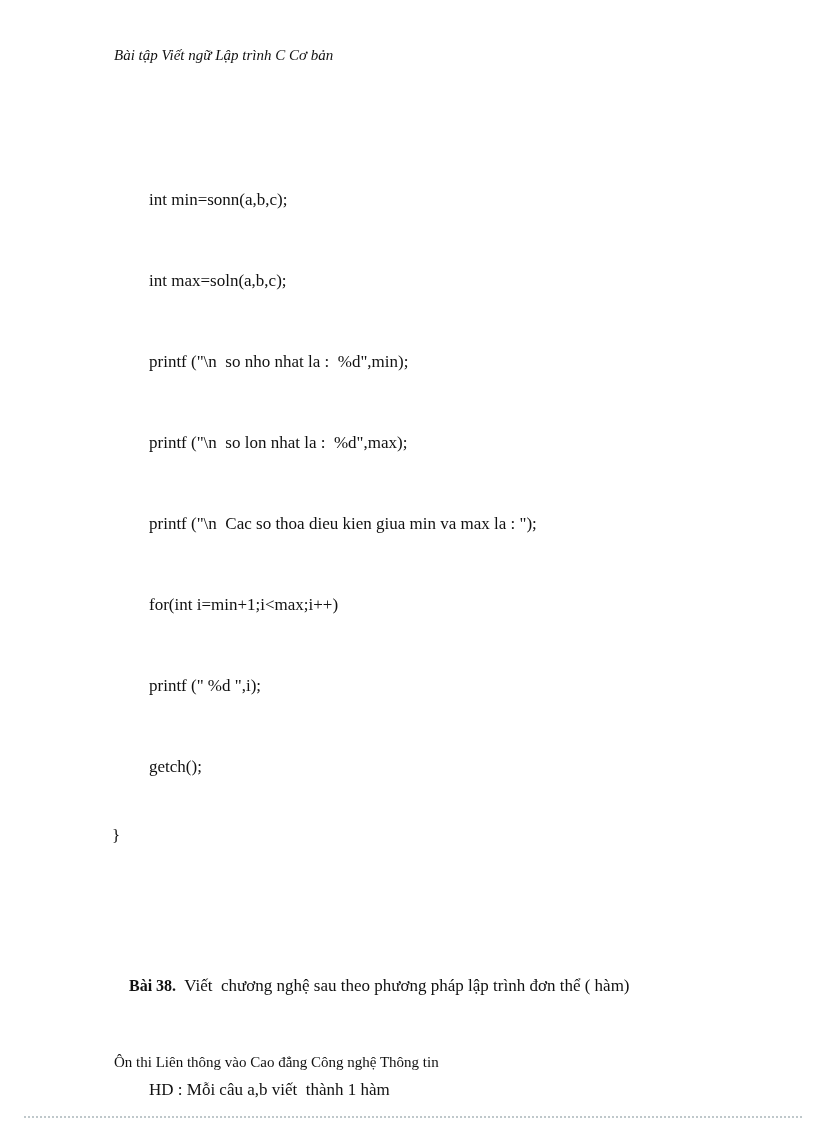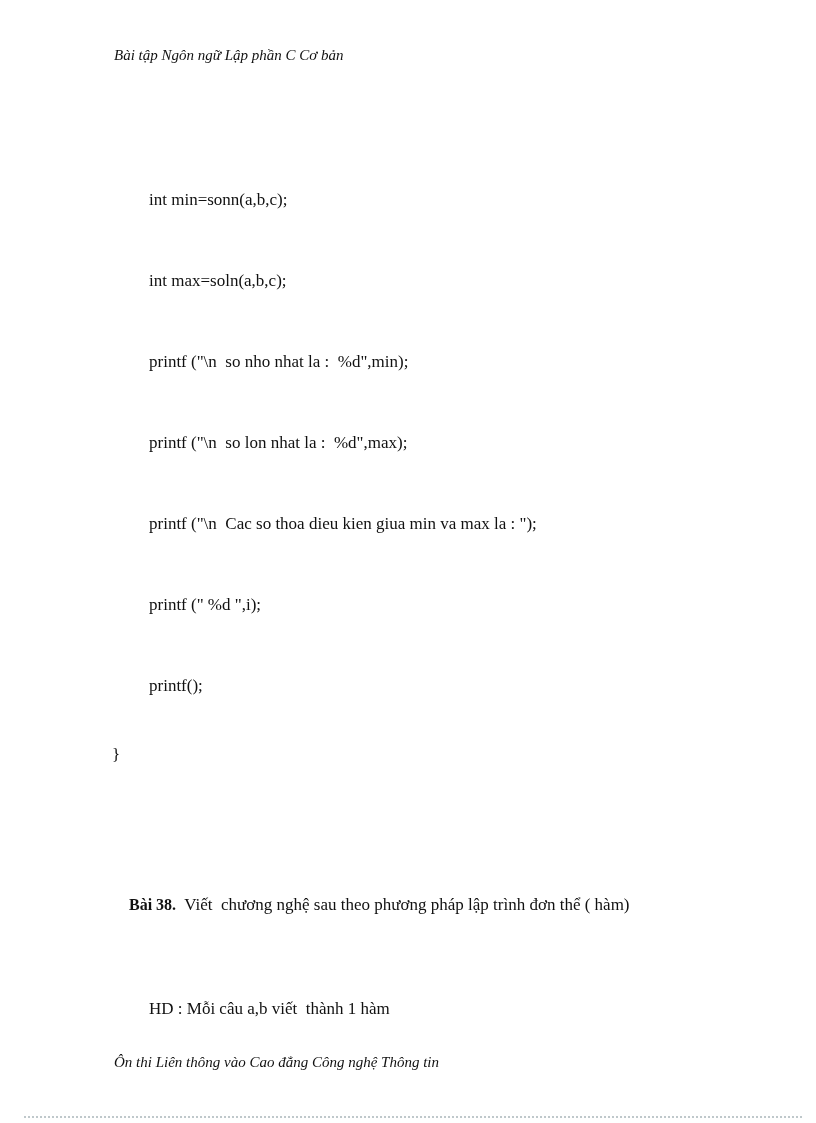--- a/index.html
+++ b/index.html
@@ -39,49 +39,49 @@
   .ind1 { padding-left: 37px; margin-top: 12px; }
   .gap-12 { margin-top: 12px; }
   .heading .label {
     font-weight: bold;
     font-size: 16px;
   }
   .page-footer {
     position: absolute;
     left: 114px;
     top: 1053px;
-    font-style: italic;
     font-size: 15px;
     line-height: 19px;
     white-space: pre-wrap;
   }
   .dotted-line {
     position: absolute;
     left: 24px;
     right: 14px;
     top: 1116px;
     height: 0;
     border-top: 2px dotted #bfc8cb;
   }
 </style>
 </head>
 <body>
 
-<div class="page-header">Bài tập Ngôn ngữ Lập phần C Cơ bản</div>
+<div class="page-header">Bài tập Viết ngữ Lập trình C Cơ bản</div>
 
 <div class="content">
 
   
   <div class="line ind1">int min=sonn(a,b,c);</div>
   <div class="line ind1">int max=soln(a,b,c);</div>
   <div class="line ind1">printf ("\n  so nho nhat la :  %d",min);</div>
   <div class="line ind1">printf ("\n  so lon nhat la :  %d",max);</div>
   <div class="line ind1">printf ("\n  Cac so thoa dieu kien giua min va max la : ");</div>
+  <div class="line ind1">for(int i=min+1;i&lt;max;i++)</div>
   <div class="line ind1">printf (" %d ",i);</div>
-  <div class="line ind1">printf();</div>
+  <div class="line ind1">getch();</div>
   <div class="line">}</div>
 
   
   <div class="line heading gap-12">
     <span class="label">Bài 38.</span><span>  Viết  chương nghệ sau theo phương pháp lập trình đơn thể ( hàm)</span>
   </div>
   <div class="line ind1">HD : Mỗi câu a,b viết  thành 1 hàm</div>
 
   
   

